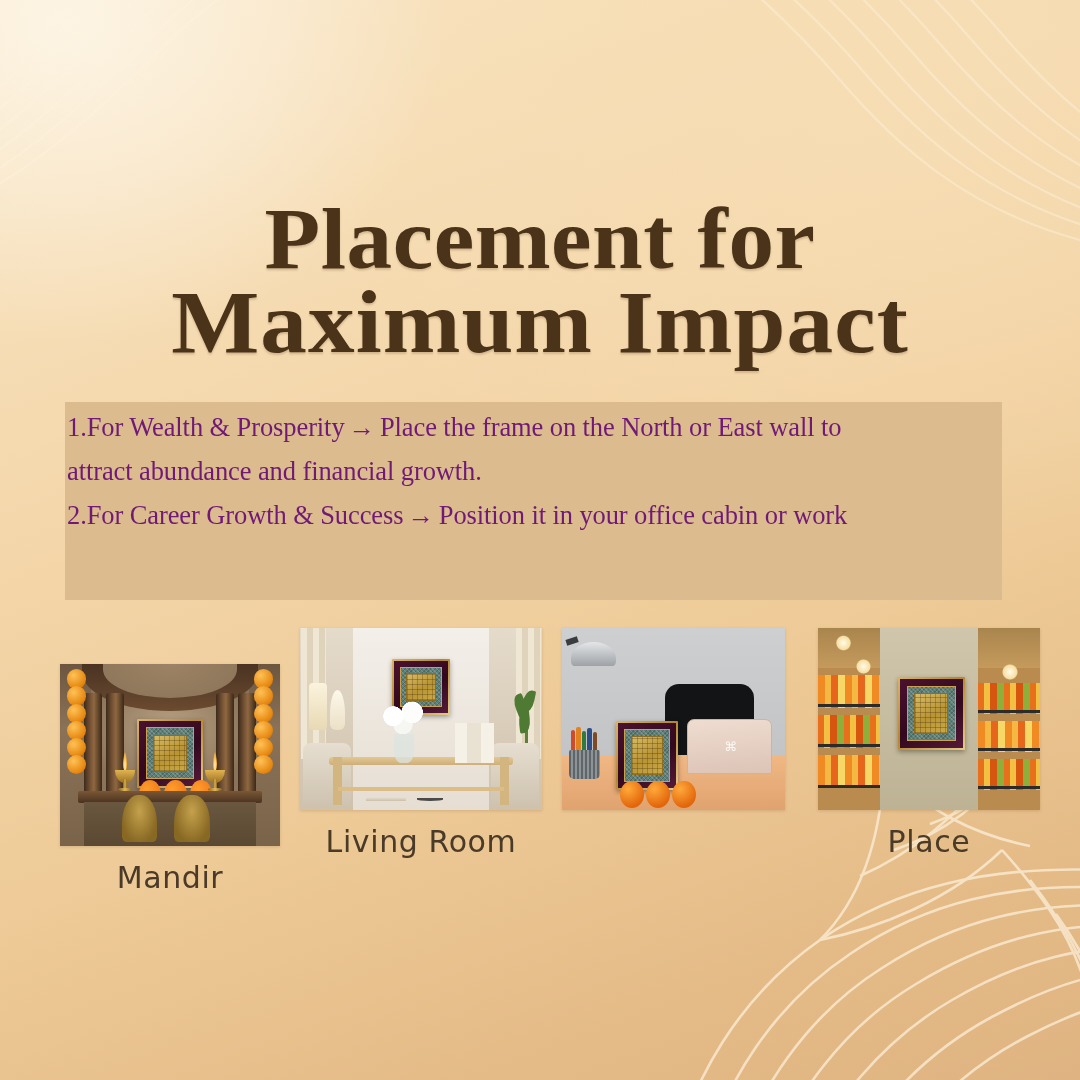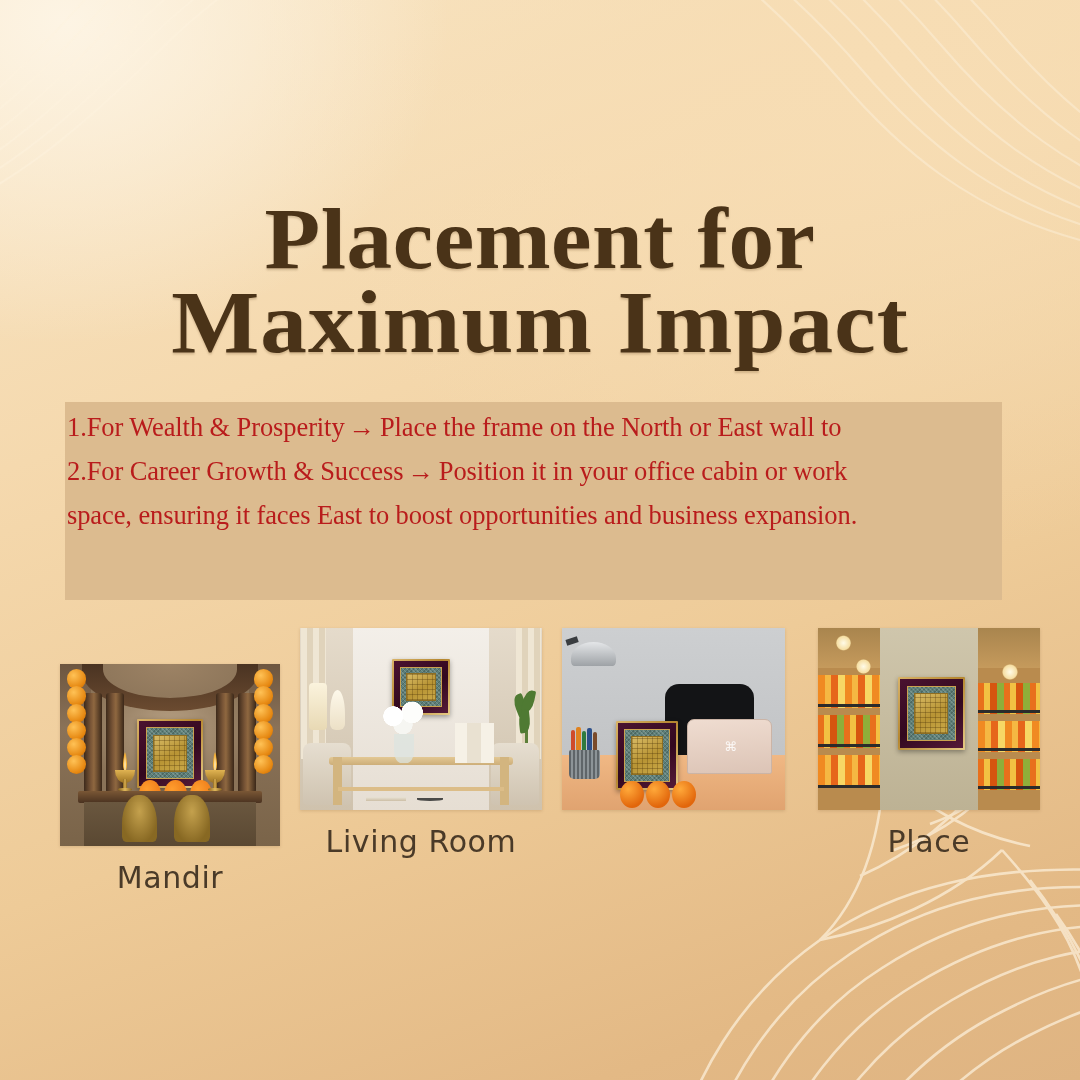--- a/index.html
+++ b/index.html
@@ -45,21 +45,21 @@
 
   
   .text-band {
     position:absolute;
     left:65px; top:402px;
     width:937px; height:198px;
     background:#dcbb8f;
   }
   .text-band p {
     font-family:"Liberation Serif", serif;
-    color:#b91c1c;
+    color:#701a75;
     font-size:26.5px;
     line-height:44px;
     letter-spacing:-.1px;
     white-space:nowrap;
   }
   .text-band .inner { padding:3px 0 0 2px; }
   .arrow { padding:0 5px 0 4px; }
 
   
   .cards { position:absolute; left:0; top:628px; width:1080px; }
@@ -255,22 +255,22 @@
   </svg>
 
   <div class="title-wrap">
     <div class="title-line l1">Placement for</div>
     <div class="title-line l2">Maximum Impact</div>
   </div>
 
   <div class="text-band">
     <div class="inner">
       <p><span>1.</span><span>For Wealth &amp; Prosperity</span><span class="arrow">→</span><span>Place the frame on the North or East wall to</span></p>
+      <p>attract abundance and financial growth.</p>
       <p><span>2.</span><span>For Career Growth &amp; Success</span><span class="arrow">→</span><span>Position it in your office cabin or work</span></p>
-      <p>space, ensuring it faces East to boost opportunities and business expansion.</p>
     </div>
   </div>
 
   <div class="cards">
 
     <div class="card c1">
       <div class="photo">
         <div class="mandir">
           <div class="md-back"></div>
           <div class="md-arch"></div>

